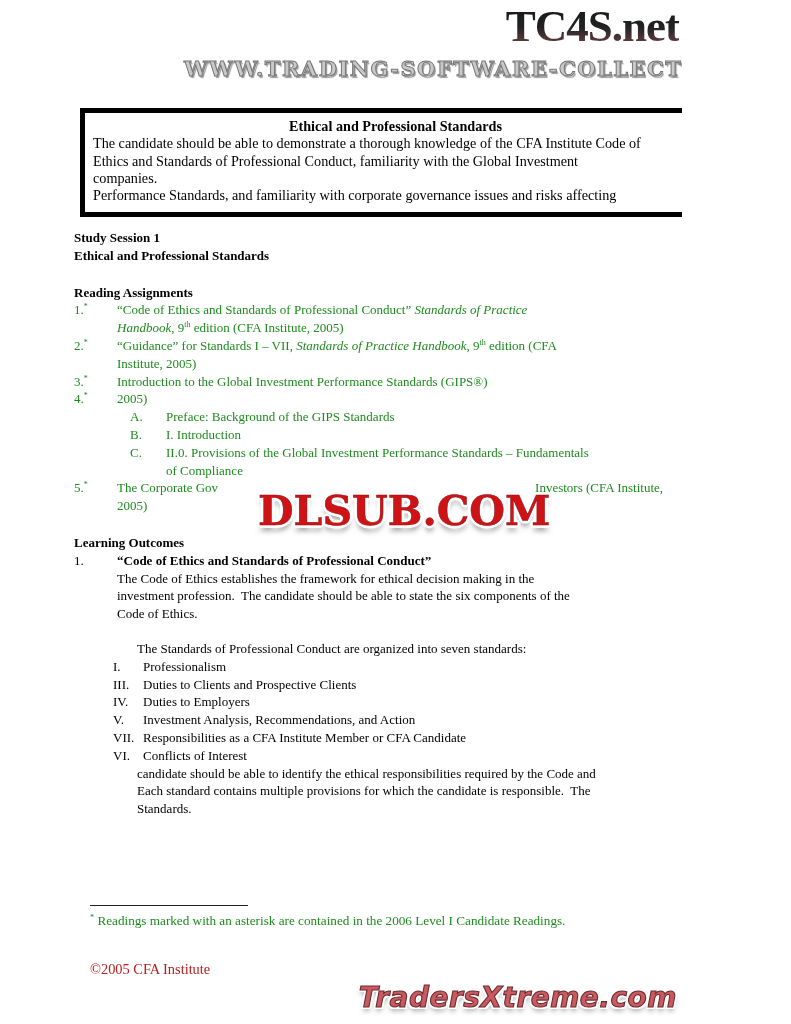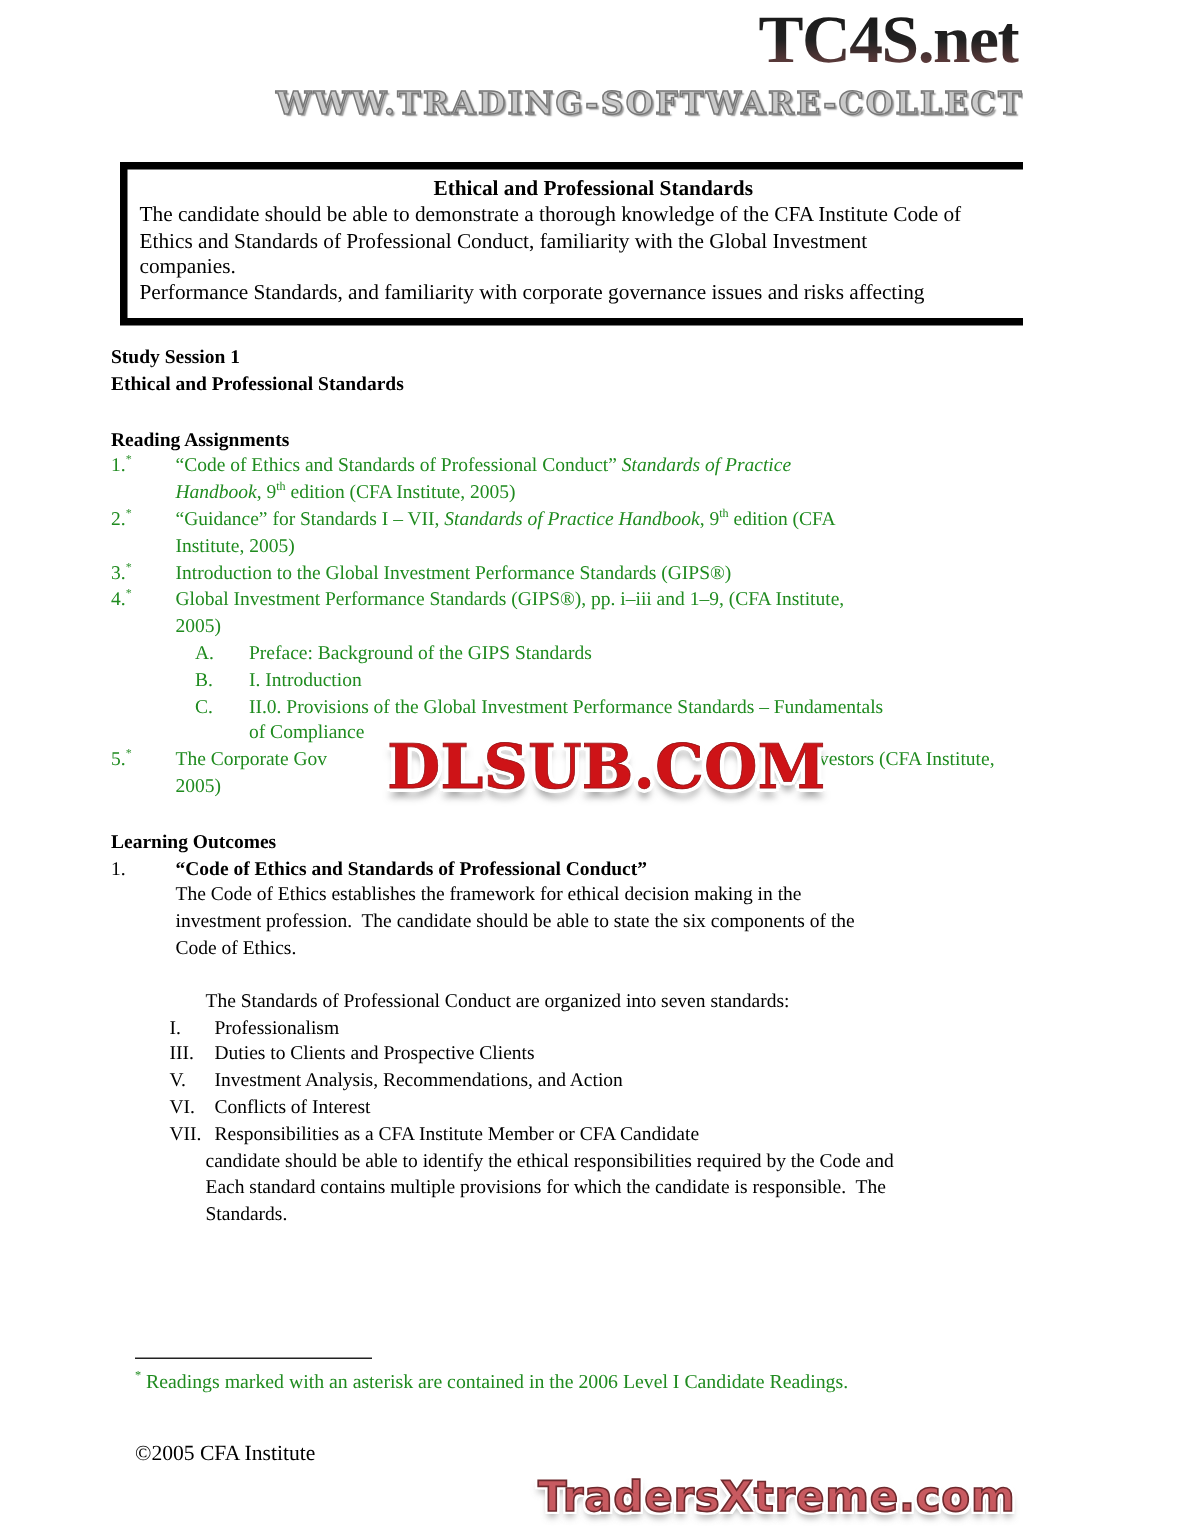--- a/index.html
+++ b/index.html
@@ -43,20 +43,21 @@
   }
   .wm-traders {
     position:absolute; top:981px; right:5px; z-index:5;
     font-family:"DejaVu Sans", sans-serif; font-weight:bold;
     font-size:28px; letter-spacing:0.5px; color:#c85a60; white-space:nowrap;
     -webkit-text-stroke:1.1px #6d2a2e;
     text-shadow:
       -2px 0 0 #fff, 2px 0 0 #fff, 0 -2px 0 #fff, 0 2px 0 #fff,
       -2px -2px 0 #fff, 2px -2px 0 #fff, -2px 2px 0 #fff, 2px 2px 0 #fff,
       0 4px 5px rgba(120,120,120,0.7);
+    font-style: italic;
   }
 
   
   .summary-box {
     position:absolute; top:108px; left:80px; width:631px;
     border:5px solid #000; background:#fff;
     padding:5px 8px 8px 8px;
     font-size:14.2px; line-height:17.3px;
   }
   .box-title { text-align:center; font-weight:bold; }
@@ -87,21 +88,21 @@
   .footnote-rule {
     position:absolute; top:905px; left:90px; width:158px;
     border-top:1.6px solid #222;
   }
   .footnote {
     position:absolute; top:913px; left:90px;
     color:#1f8b1f; font-size:13.2px; white-space:pre;text-align:center;
   }
   .copyright {
     position:absolute; top:961px; left:90px;
-    font-size:14.4px; color:#000000;
+    font-size:14.4px; color:#b91c1c;
   }
 </style>
 </head>
 <body>
 
 <div class="page">
 
   <div class="wm-tc4s">TC4S.net</div>
   <div class="wm-collection">WWW.TRADING-SOFTWARE-COLLECTION.COM</div>
 
@@ -139,21 +140,20 @@
     <div class="row green">
       <div class="numcol"><span>3.</span><span class="s-sup">*</span></div>
       <div class="textcol">
         <div class="line"><span class="s-n">Introduction to the Global Investment Performance Standards (GIPS®)</span></div>
       </div>
     </div>
 
     <div class="row green">
       <div class="numcol"><span>4.</span><span class="s-sup">*</span></div>
       <div class="textcol">
-        <div class="line"><span class="s-n">Global Investment Performance Standards (GIPS®), pp. i–iii and 1–9, (CFA Institute,</span></div>
         <div class="line"><span class="s-n">2005)</span></div>
       </div>
     </div>
 
     <div class="row green subrow">
       <div class="lettercol">A.</div>
       <div class="textcol">
         <div class="line">Preface: Background of the GIPS Standards</div>
       </div>
     </div>
@@ -197,30 +197,34 @@
 
     <div class="row stdrow">
       <div class="romancol">I.</div>
       <div class="textcol line">Professionalism</div>
     </div>
     <div class="row stdrow">
       <div class="romancol">III.</div>
       <div class="textcol line">Duties to Clients and Prospective Clients</div>
     </div>
     <div class="row stdrow">
+      <div class="romancol">IV.</div>
+      <div class="textcol line">Duties to Employers</div>
+    </div>
+    <div class="row stdrow">
       <div class="romancol">V.</div>
       <div class="textcol line">Investment Analysis, Recommendations, and Action</div>
     </div>
     <div class="row stdrow">
+      <div class="romancol">VII.</div>
+      <div class="textcol line">Responsibilities as a CFA Institute Member or CFA Candidate</div>
+    </div>
+    <div class="row stdrow">
       <div class="romancol">VI.</div>
       <div class="textcol line">Conflicts of Interest</div>
-    </div>
-    <div class="row stdrow">
-      <div class="romancol">VII.</div>
-      <div class="textcol line">Responsibilities as a CFA Institute Member or CFA Candidate</div>
     </div>
 
     <div class="indent1">
       <div class="line">candidate should be able to identify the ethical responsibilities required by the Code and</div>
       <div class="line">Each standard contains multiple provisions for which the candidate is responsible.  The</div>
       <div class="line">Standards.</div>
     </div>
 
   </div>
 

